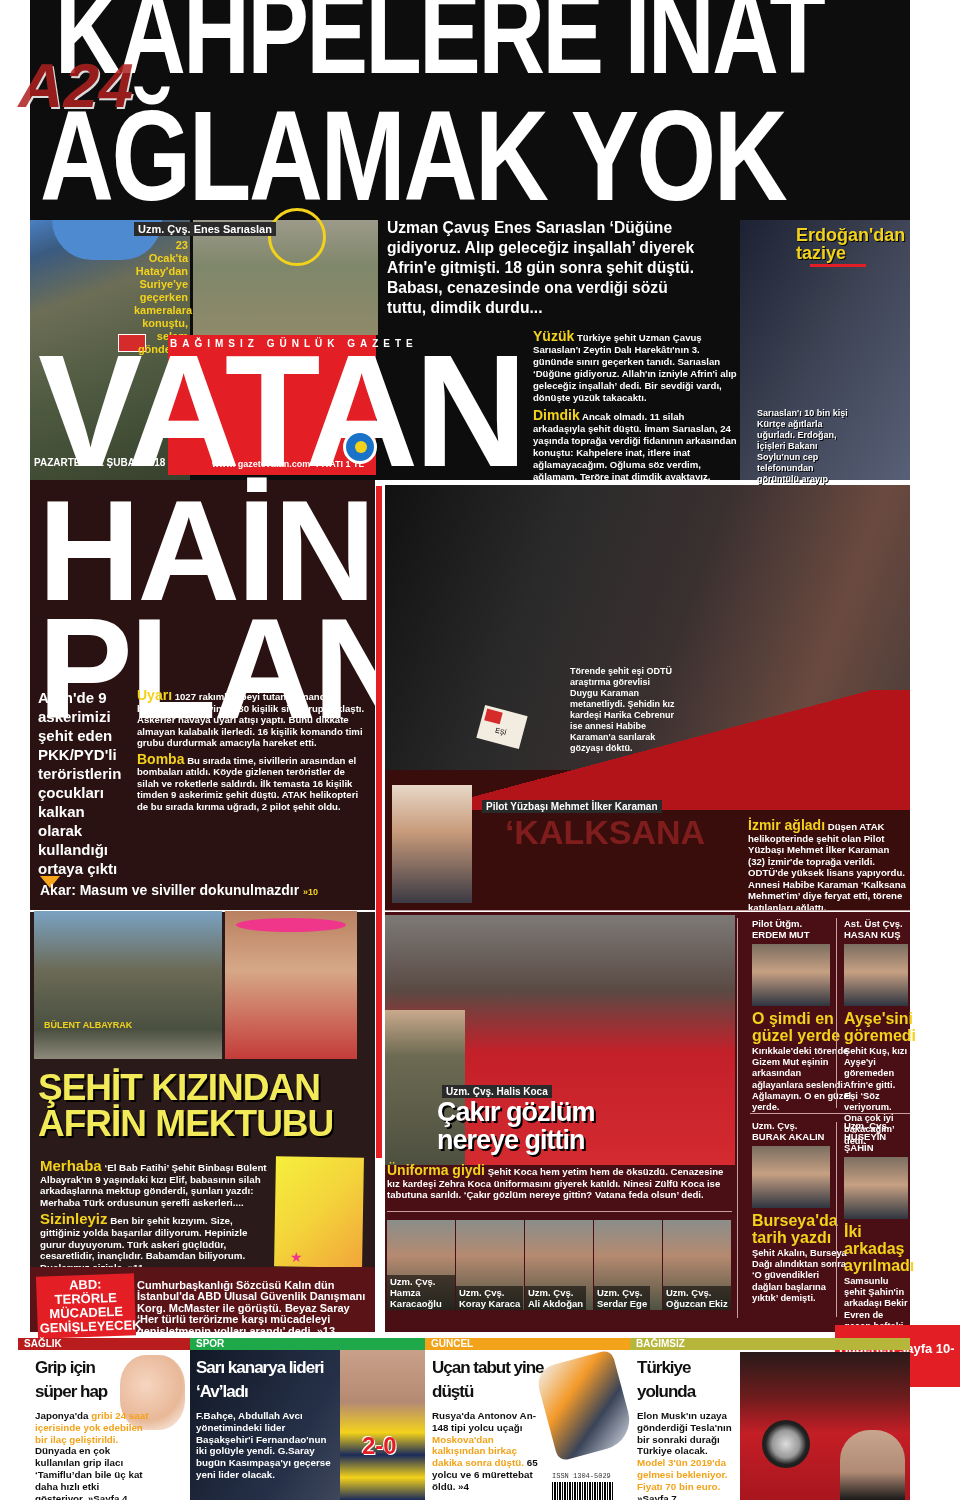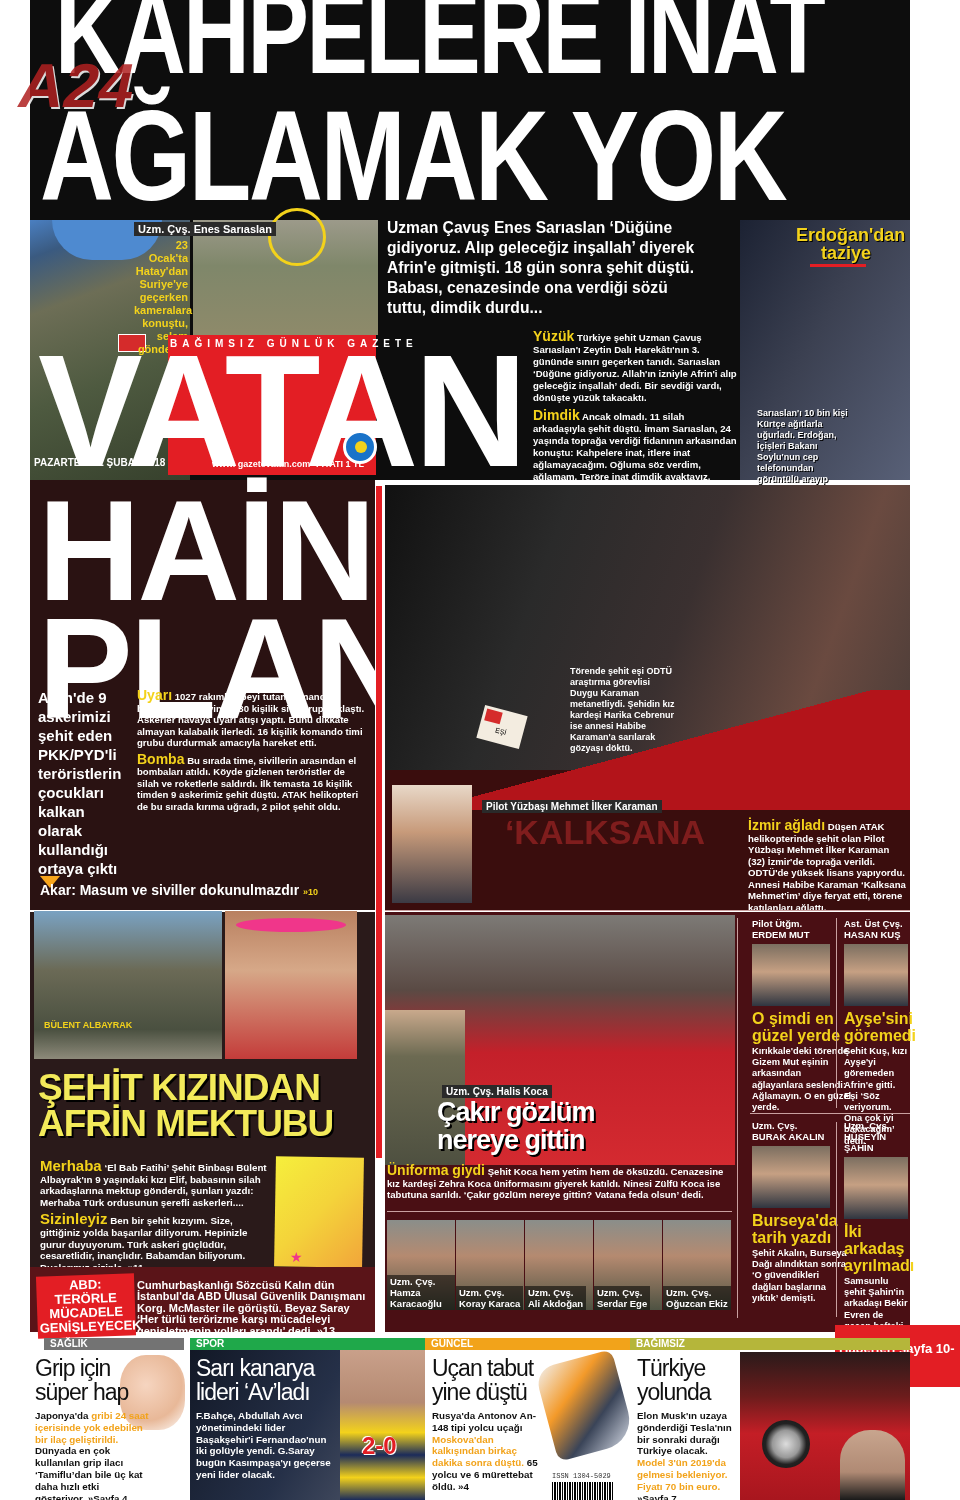--- a/index.html
+++ b/index.html
@@ -25,21 +25,21 @@
 .tagline{left:170px;top:338px;color:#fff;font-size:10px;font-weight:bold;letter-spacing:5px}
 .date{left:34px;top:457px;color:#fff;font-size:10px;font-weight:bold}
 .url{left:212px;top:459px;color:#fff;font-size:9px;font-weight:bold}
 .price{left:316px;top:459px;color:#fff;font-size:9px;font-weight:bold}
 .circlogo{left:343px;top:430px;width:34px;height:34px;border-radius:50%;background:#1a73c9;border:3px solid #fff}
 .circlogo:after{content:"";position:absolute;left:9px;top:8px;width:12px;height:12px;border-radius:50%;background:#f3d21b}
 .deck{left:387px;top:218px;width:350px;color:#fff;font-size:17px;font-weight:bold;line-height:20px;transform:scaleX(0.92);transform-origin:left top}
 .body1{left:533px;top:330px;width:205px;color:#fff;font-size:9.6px;line-height:12px;font-weight:bold}
 .kw{color:#f3d21b;font-size:14px;font-weight:bold}
 .erdphoto{left:740px;top:220px;width:170px;height:260px;background:linear-gradient(120deg,#1c2233 0%,#3c4152 45%,#586077 100%)}
-.erdtitle{left:796px;top:226px;color:#f3d21b;font-size:18px;font-weight:bold;line-height:18px;text-align:center;text-shadow:1px 1px 0 #000}
+.erdtitle{left:796px;top:226px;color:#f3d21b;font-size:18px;font-weight:bold;line-height:18px;text-align:left;text-shadow:1px 1px 0 #000}
 .erdunder{left:810px;top:264px;width:56px;height:3px;background:#e31e24}
 .erdcap{left:757px;top:408px;width:100px;color:#fff;font-size:9px;font-weight:bold;line-height:11px;text-shadow:1px 1px 0 #000}
 
 .hainbg{left:30px;top:480px;width:345px;height:430px;background:#2a1212}
 .hain{left:38px;top:492px;color:#fff;font-size:142px;font-weight:bold;line-height:118px;letter-spacing:-3px}
 .hainsub{left:38px;top:688px;width:90px;color:#fff;font-size:15px;font-weight:bold;line-height:19px;text-align:left}
 .hainbody{left:137px;top:690px;width:230px;color:#fff;font-size:9.6px;font-weight:bold;line-height:11.5px}
 .hainbody p{margin-bottom:5px}
 .akar{left:40px;top:882px;color:#fff;font-size:14px;font-weight:bold}
 .akartri{left:40px;top:876px;width:0;height:0;border-left:10px solid transparent;border-right:10px solid transparent;border-top:12px solid #f7a51c}
@@ -79,21 +79,21 @@
 .crown{left:236px;top:918px;width:110px;height:14px;border-radius:50%;background:#f0368a}
 .sehit-title{left:38px;top:1070px;color:#f3ea5a;font-size:37px;font-weight:bold;line-height:36px;text-shadow:2px 2px 0 #000;letter-spacing:-1px}
 .sehitbody{left:40px;top:1160px;width:235px;color:#fff;font-size:9.8px;font-weight:bold;line-height:11.6px}
 .sehitbody p{margin-bottom:5px}
 .letter{left:275px;top:1157px;width:88px;height:110px;background:linear-gradient(135deg,#f6ef3c 0%,#f4d33a 50%,#f1a53a 100%);transform:rotate(1deg)}
 .star{left:290px;top:1249px;color:#f0368a;font-size:14px}
 .abdbox{left:37px;top:1275px;width:98px;background:#e31e24;color:#fff;font-size:13px;font-weight:bold;line-height:14px;text-align:center;padding:3px 2px;transform:rotate(-2deg)}
 .abdtext{left:137px;top:1280px;width:230px;color:#fff;font-size:11px;font-weight:bold;line-height:11.4px}
 
 .cat{position:absolute;top:1338px;height:12px;color:#fff;font-size:10px;font-weight:bold;padding-left:6px;line-height:12px}
-.btm-title{position:absolute;color:#111;font-size:23px;font-weight:normal;line-height:24px;letter-spacing:-1px}
+.btm-title{position:absolute;color:#111;font-size:17px;font-weight:bold;line-height:24px;letter-spacing:-1px}
 .btm-body{position:absolute;color:#111;font-size:9.8px;font-weight:bold;line-height:11.8px}
 .hl{color:#f2a31a}
 .sporbg{left:190px;top:1350px;width:235px;height:150px;background:linear-gradient(120deg,#121826 0%,#253048 50%,#5a6070 100%)}
 .player{left:340px;top:1350px;width:85px;height:150px;background:linear-gradient(180deg,#c9a08a 0%,#b58a72 35%,#f3d21b 55%,#1b2b5a 70%,#f3d21b 85%,#1b2b5a 100%)}
 .score{left:362px;top:1432px;color:#e31e24;font-size:24px;font-weight:bold;text-shadow:1px 1px 0 #fff,-1px -1px 0 #fff}
 .plane{left:545px;top:1358px;width:80px;height:95px;background:linear-gradient(140deg,#f2f2f2 0%,#f39a2a 35%,#3a4458 65%,#d8dde8 100%);border-radius:20px 10px 30px 10px;transform:rotate(-15deg)}
 .barcode{left:552px;top:1482px;width:62px;height:18px;background:repeating-linear-gradient(90deg,#000 0 1px,#fff 1px 2px,#000 2px 4px,#fff 4px 5px)}
 .issn{left:552px;top:1472px;font-size:7px;color:#333;font-family:"Liberation Mono",monospace}
 .tesla{left:740px;top:1352px;width:170px;height:148px;background:linear-gradient(180deg,#2a1a1a 0%,#6c1c1c 30%,#c41e26 55%,#a8161e 100%)}
 .wheel{left:762px;top:1420px;width:48px;height:48px;border-radius:50%;background:radial-gradient(circle,#ddd 0%,#999 40%,#222 60%,#111 100%)}
@@ -259,21 +259,21 @@
 <div class="abs sehitbody">
   <p><span class="kw" style="font-size:15px">Merhaba</span> <span>‘El Bab Fatihi’ Şehit Binbaşı Bülent Albayrak'ın 9 yaşındaki kızı Elif, babasının silah arkadaşlarına mektup gönderdi, şunları yazdı: Merhaba Türk ordusunun şerefli askerleri....</span></p>
   <p><span class="kw" style="font-size:15px">Sizinleyiz</span> <span>Ben bir şehit kızıyım. Size, gittiğiniz yolda başarılar diliyorum. Hepinizle gurur duyuyorum. Türk askeri güçlüdür, cesaretlidir, inançlıdır. Babamdan biliyorum. Dualarımız sizinle. »11</span></p>
 </div>
 <div class="abs letter"></div>
 <div class="abs star">★</div>
 <div class="abs" style="left:30px;top:1267px;width:345px;height:65px;background:#5a1418"></div>
 <div class="abs abdbox">ABD: TERÖRLE MÜCADELE GENİŞLEYECEK</div>
 <div class="abs abdtext">Cumhurbaşkanlığı Sözcüsü Kalın dün İstanbul'da ABD Ulusal Güvenlik Danışmanı Korg. McMaster ile görüştü. Beyaz Saray ‘Her türlü terörizme karşı mücadeleyi genişletmenin yolları arandı’ dedi. »13</div>
 
-<div class="cat" style="left:44px;width:140px;background:#737373">SAĞLIK</div>
+<div class="cat" style="left:18px;width:184px;background:#b91c1c">SAĞLIK</div>
 <div class="cat" style="left:190px;width:235px;background:#1fa84a">SPOR</div>
 <div class="cat" style="left:425px;width:205px;background:#f2a31a">GÜNCEL</div>
 <div class="cat" style="left:630px;width:280px;background:#b5b63a">BAĞIMSIZ</div>
 
 <div class="abs" style="left:120px;top:1355px;width:65px;height:75px;background:radial-gradient(circle at 40% 40%,#f6d5c0 0%,#e8b898 60%,#fff 100%);border-radius:40%"></div>
 <div class="btm-title" style="left:35px;top:1356px;width:100px">Grip için süper hap</div>
 <div class="btm-body" style="left:35px;top:1410px;width:115px"><span>Japonya'da</span> <span class="hl">gribi 24 saat içerisinde yok edebilen bir ilaç geliştirildi.</span> <span>Dünyada en çok kullanılan grip ilacı ‘Tamiflu’dan bile üç kat daha hızlı etki gösteriyor. »Sayfa 4</span></div>
 
 <div class="abs sporbg"></div>
 <div class="abs player"></div>

